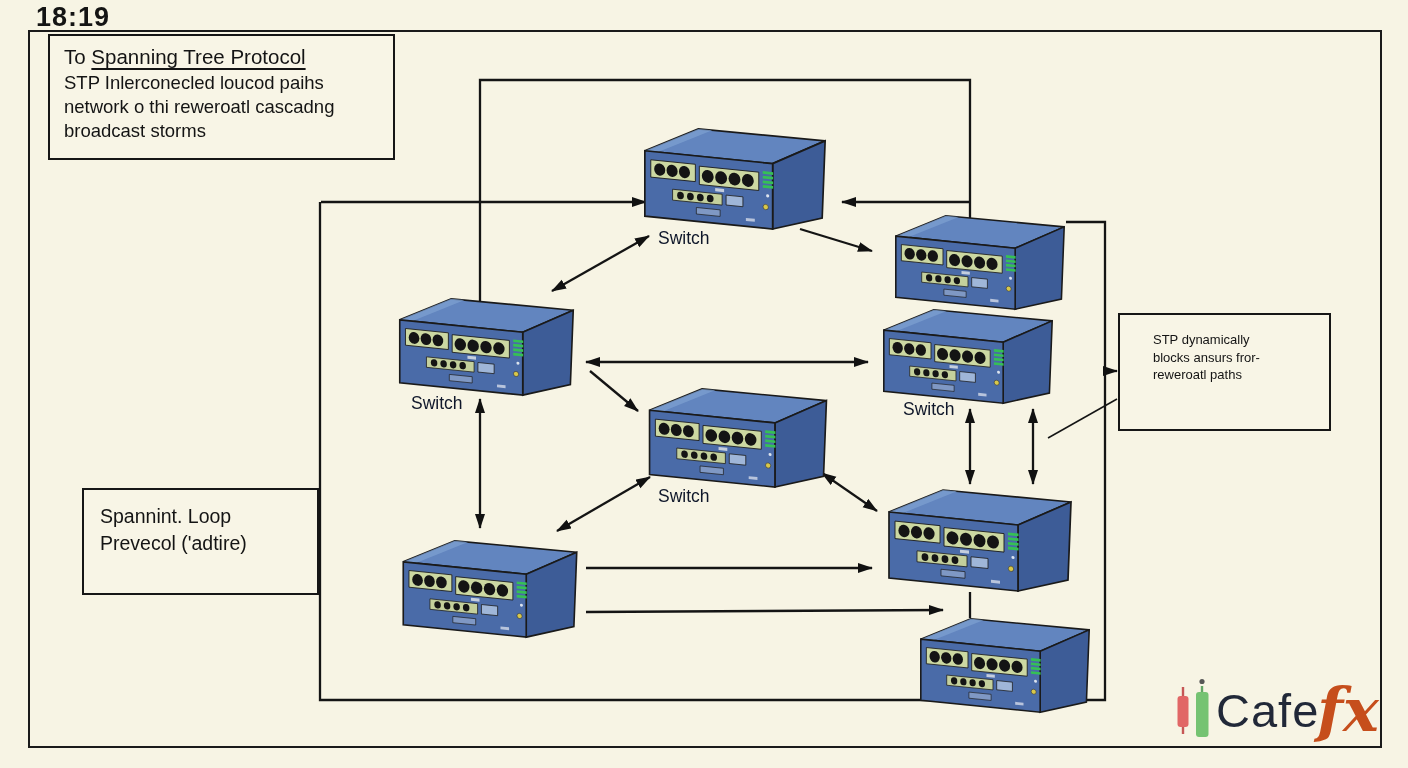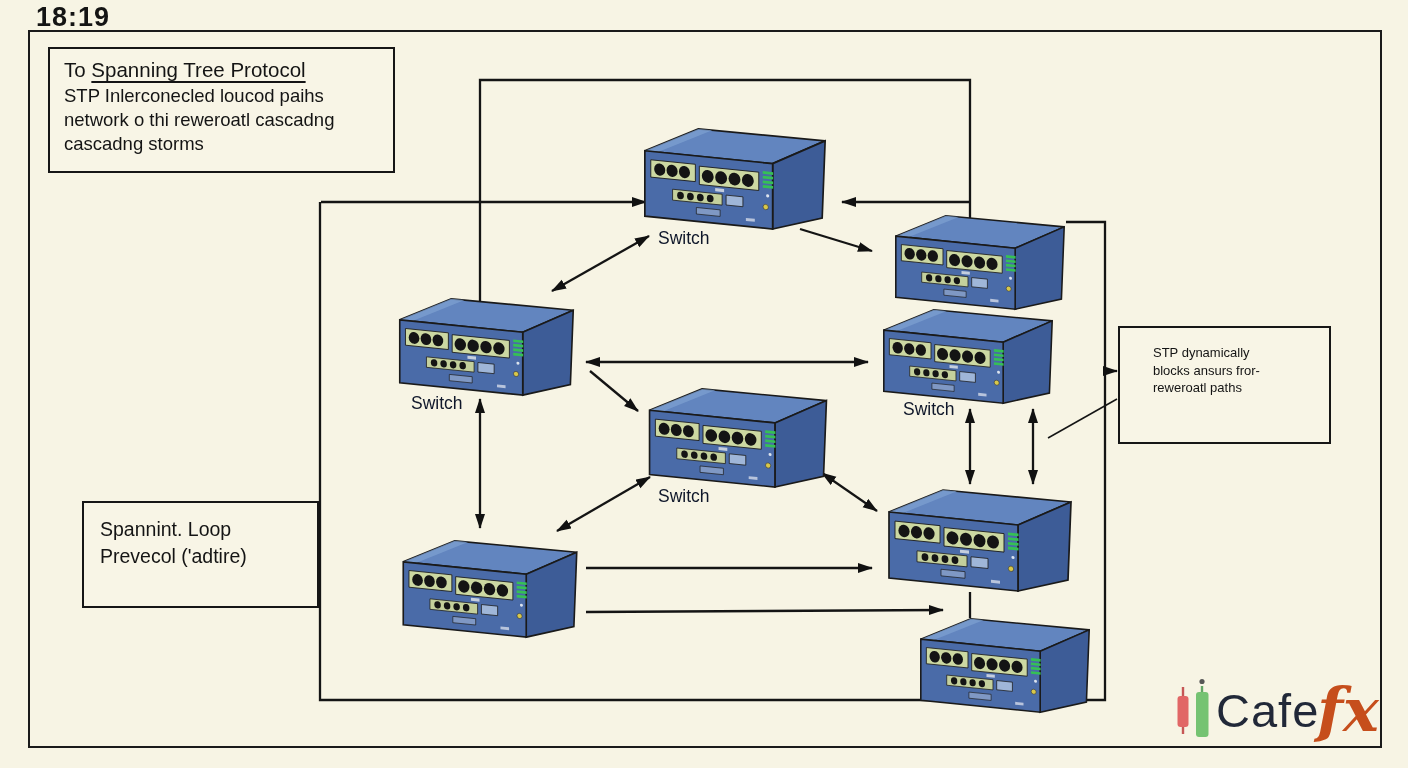--- a/index.html
+++ b/index.html
@@ -14,21 +14,21 @@
   .timestamp{
     position:absolute;left:36px;top:2px;
     font-size:27px;font-weight:bold;letter-spacing:1px;
   }
   .outer-frame{
     position:absolute;left:28px;top:30px;width:1350px;height:714px;
     border:2.5px solid #1a1a1a;
   }
   .txtbox{
     position:absolute;background:#f8f5e6;border:2.5px solid #161616;
-    box-sizing:border-box;line-height:1.28;margin-top:13px;
+    box-sizing:border-box;line-height:1.28;
   }
   .title-box{
     left:48px;top:34px;width:347px;height:126px;
     padding:8px 12px 6px 14px;font-size:18.5px;
   }
   .title-box .l1{font-size:20.5px;margin-bottom:1px;}
   .title-box .ul{text-decoration:underline;text-underline-offset:4px;text-decoration-thickness:1.8px;}
   .left-box{
     left:82px;top:488px;width:237px;height:107px;
     padding:13px 10px 10px 16px;font-size:19.5px;line-height:1.4;
@@ -179,21 +179,21 @@
   </svg>
 
   <div class="outer-frame"></div>
 
   <div class="timestamp">18:19</div>
 
   <div class="txtbox title-box">
     <div class="l1"><span>To </span><span class="ul">Spanning Tree Protocol</span></div>
     <div>STP Inlerconecled loucod paihs</div>
     <div>network o thi reweroatl cascadng</div>
-    <div>cascadng storms</div>
+    <div>broadcast storms</div>
   </div>
 
   <div class="txtbox left-box">
     <div>Spannint. Loop</div>
     <div>Prevecol ('adtire)</div>
   </div>
 
   <div class="txtbox right-box">
     <div>STP dynamically</div>
     <div>blocks ansurs fror-</div>

